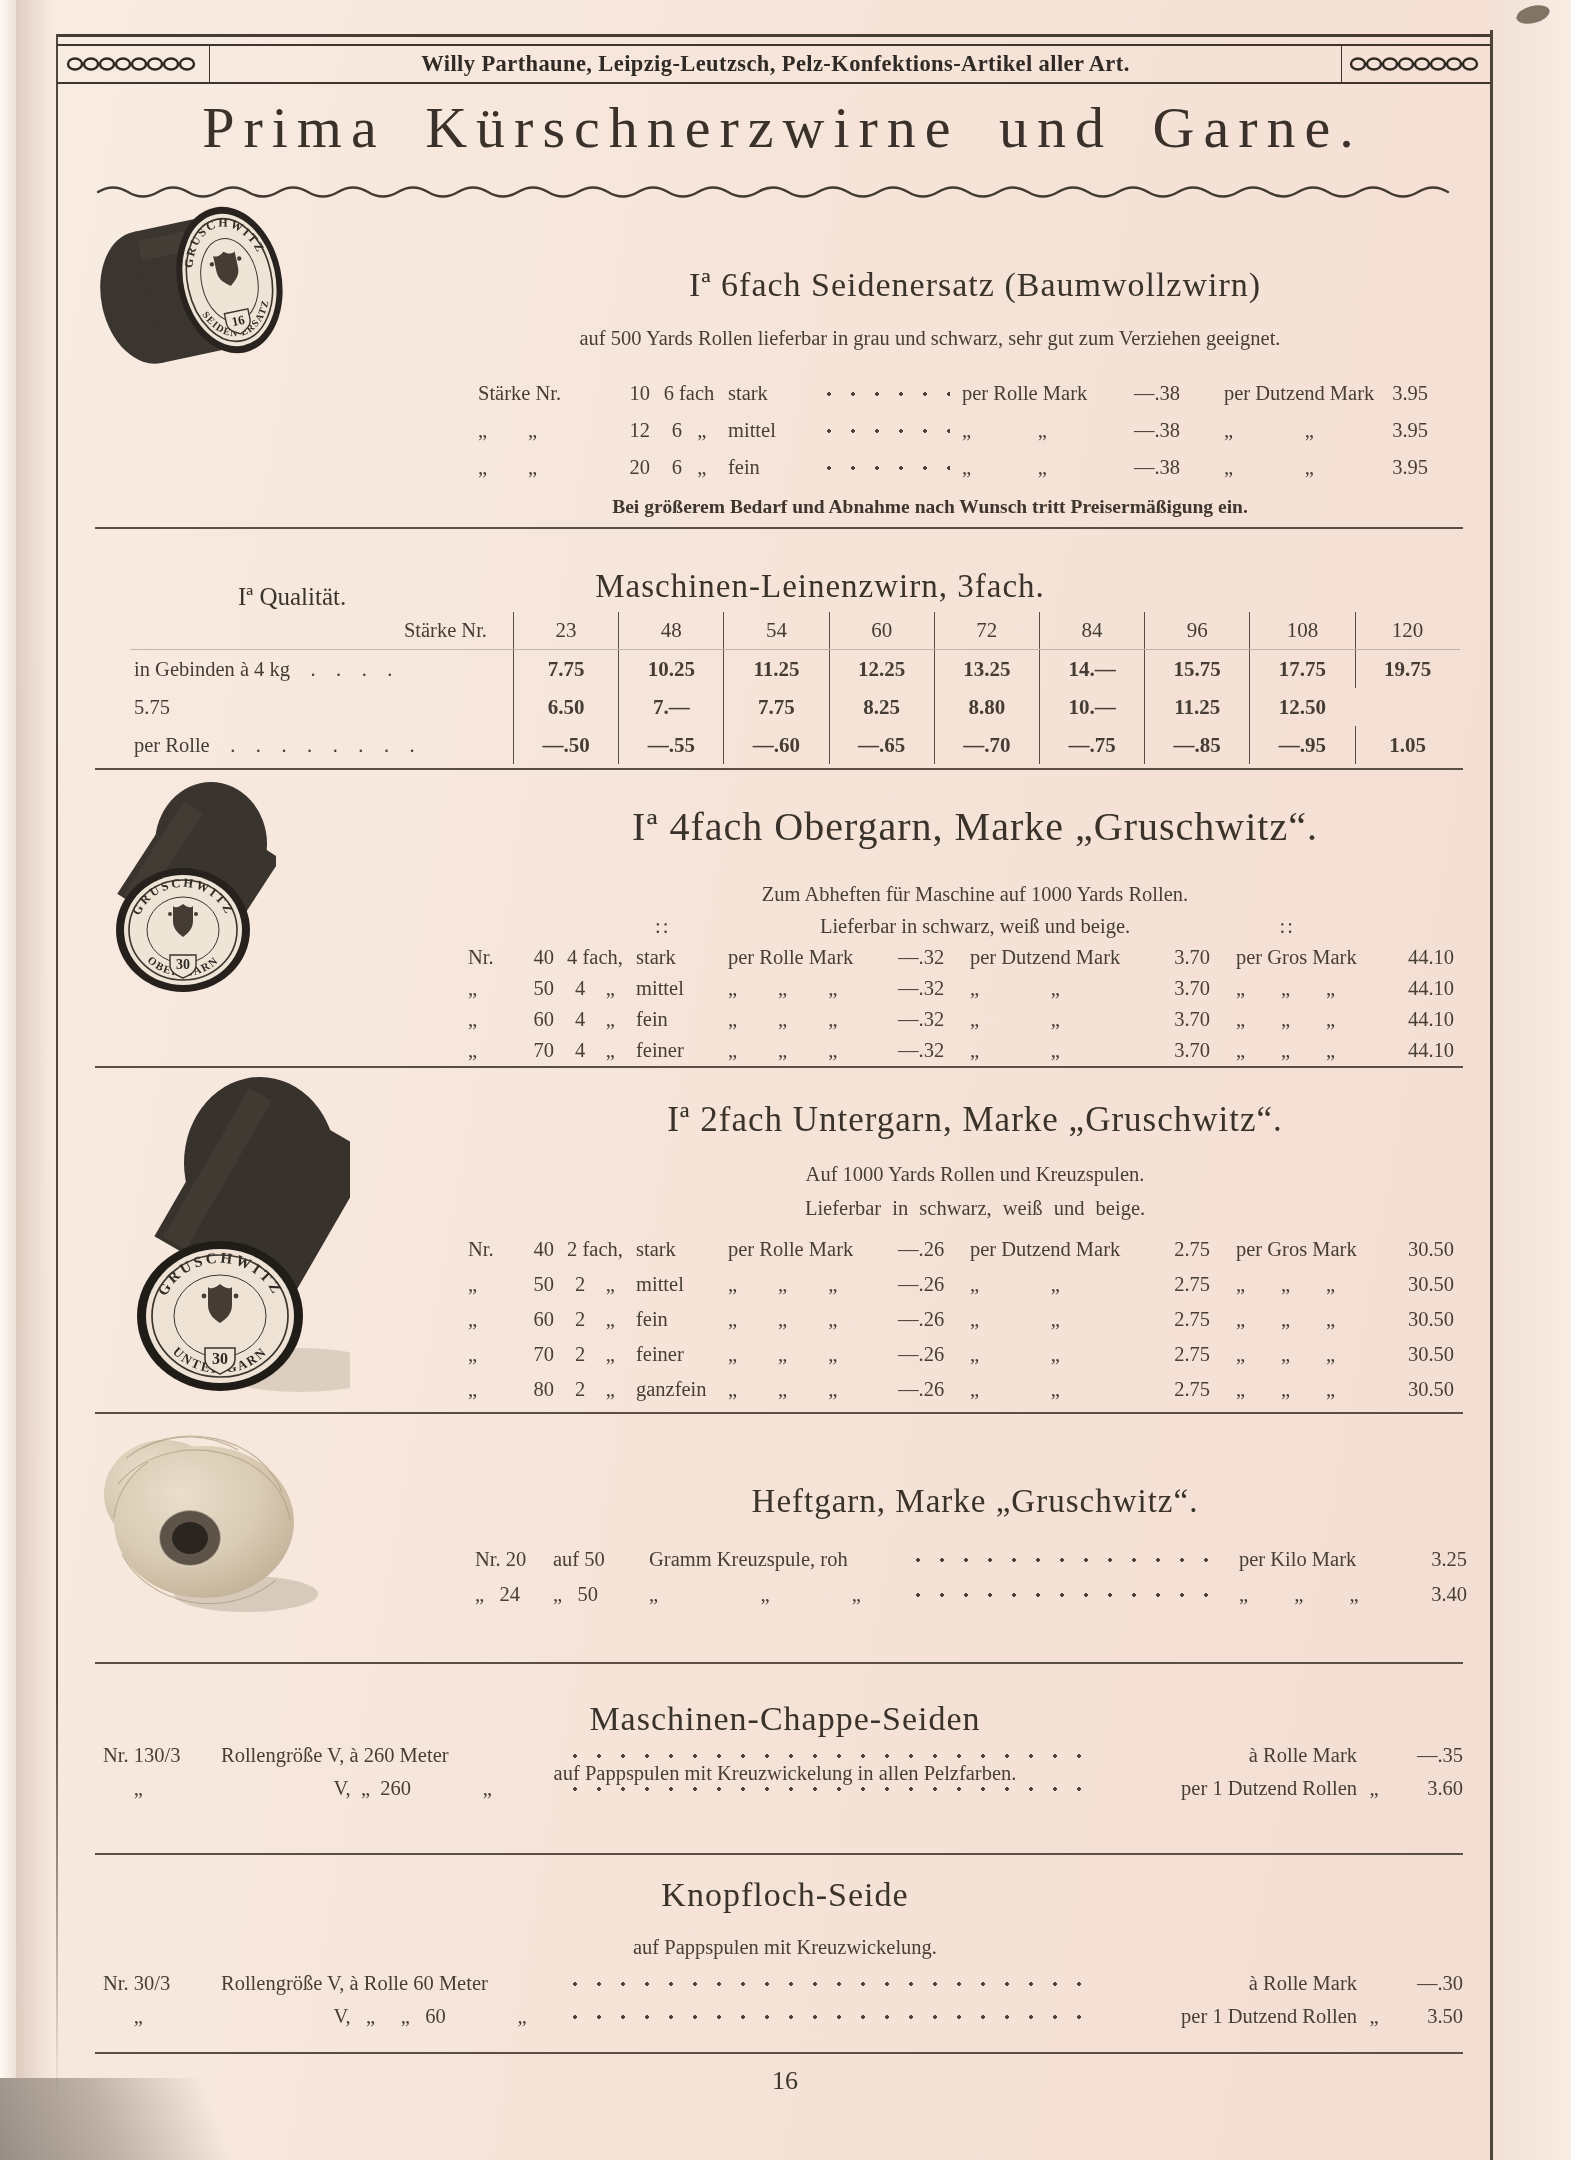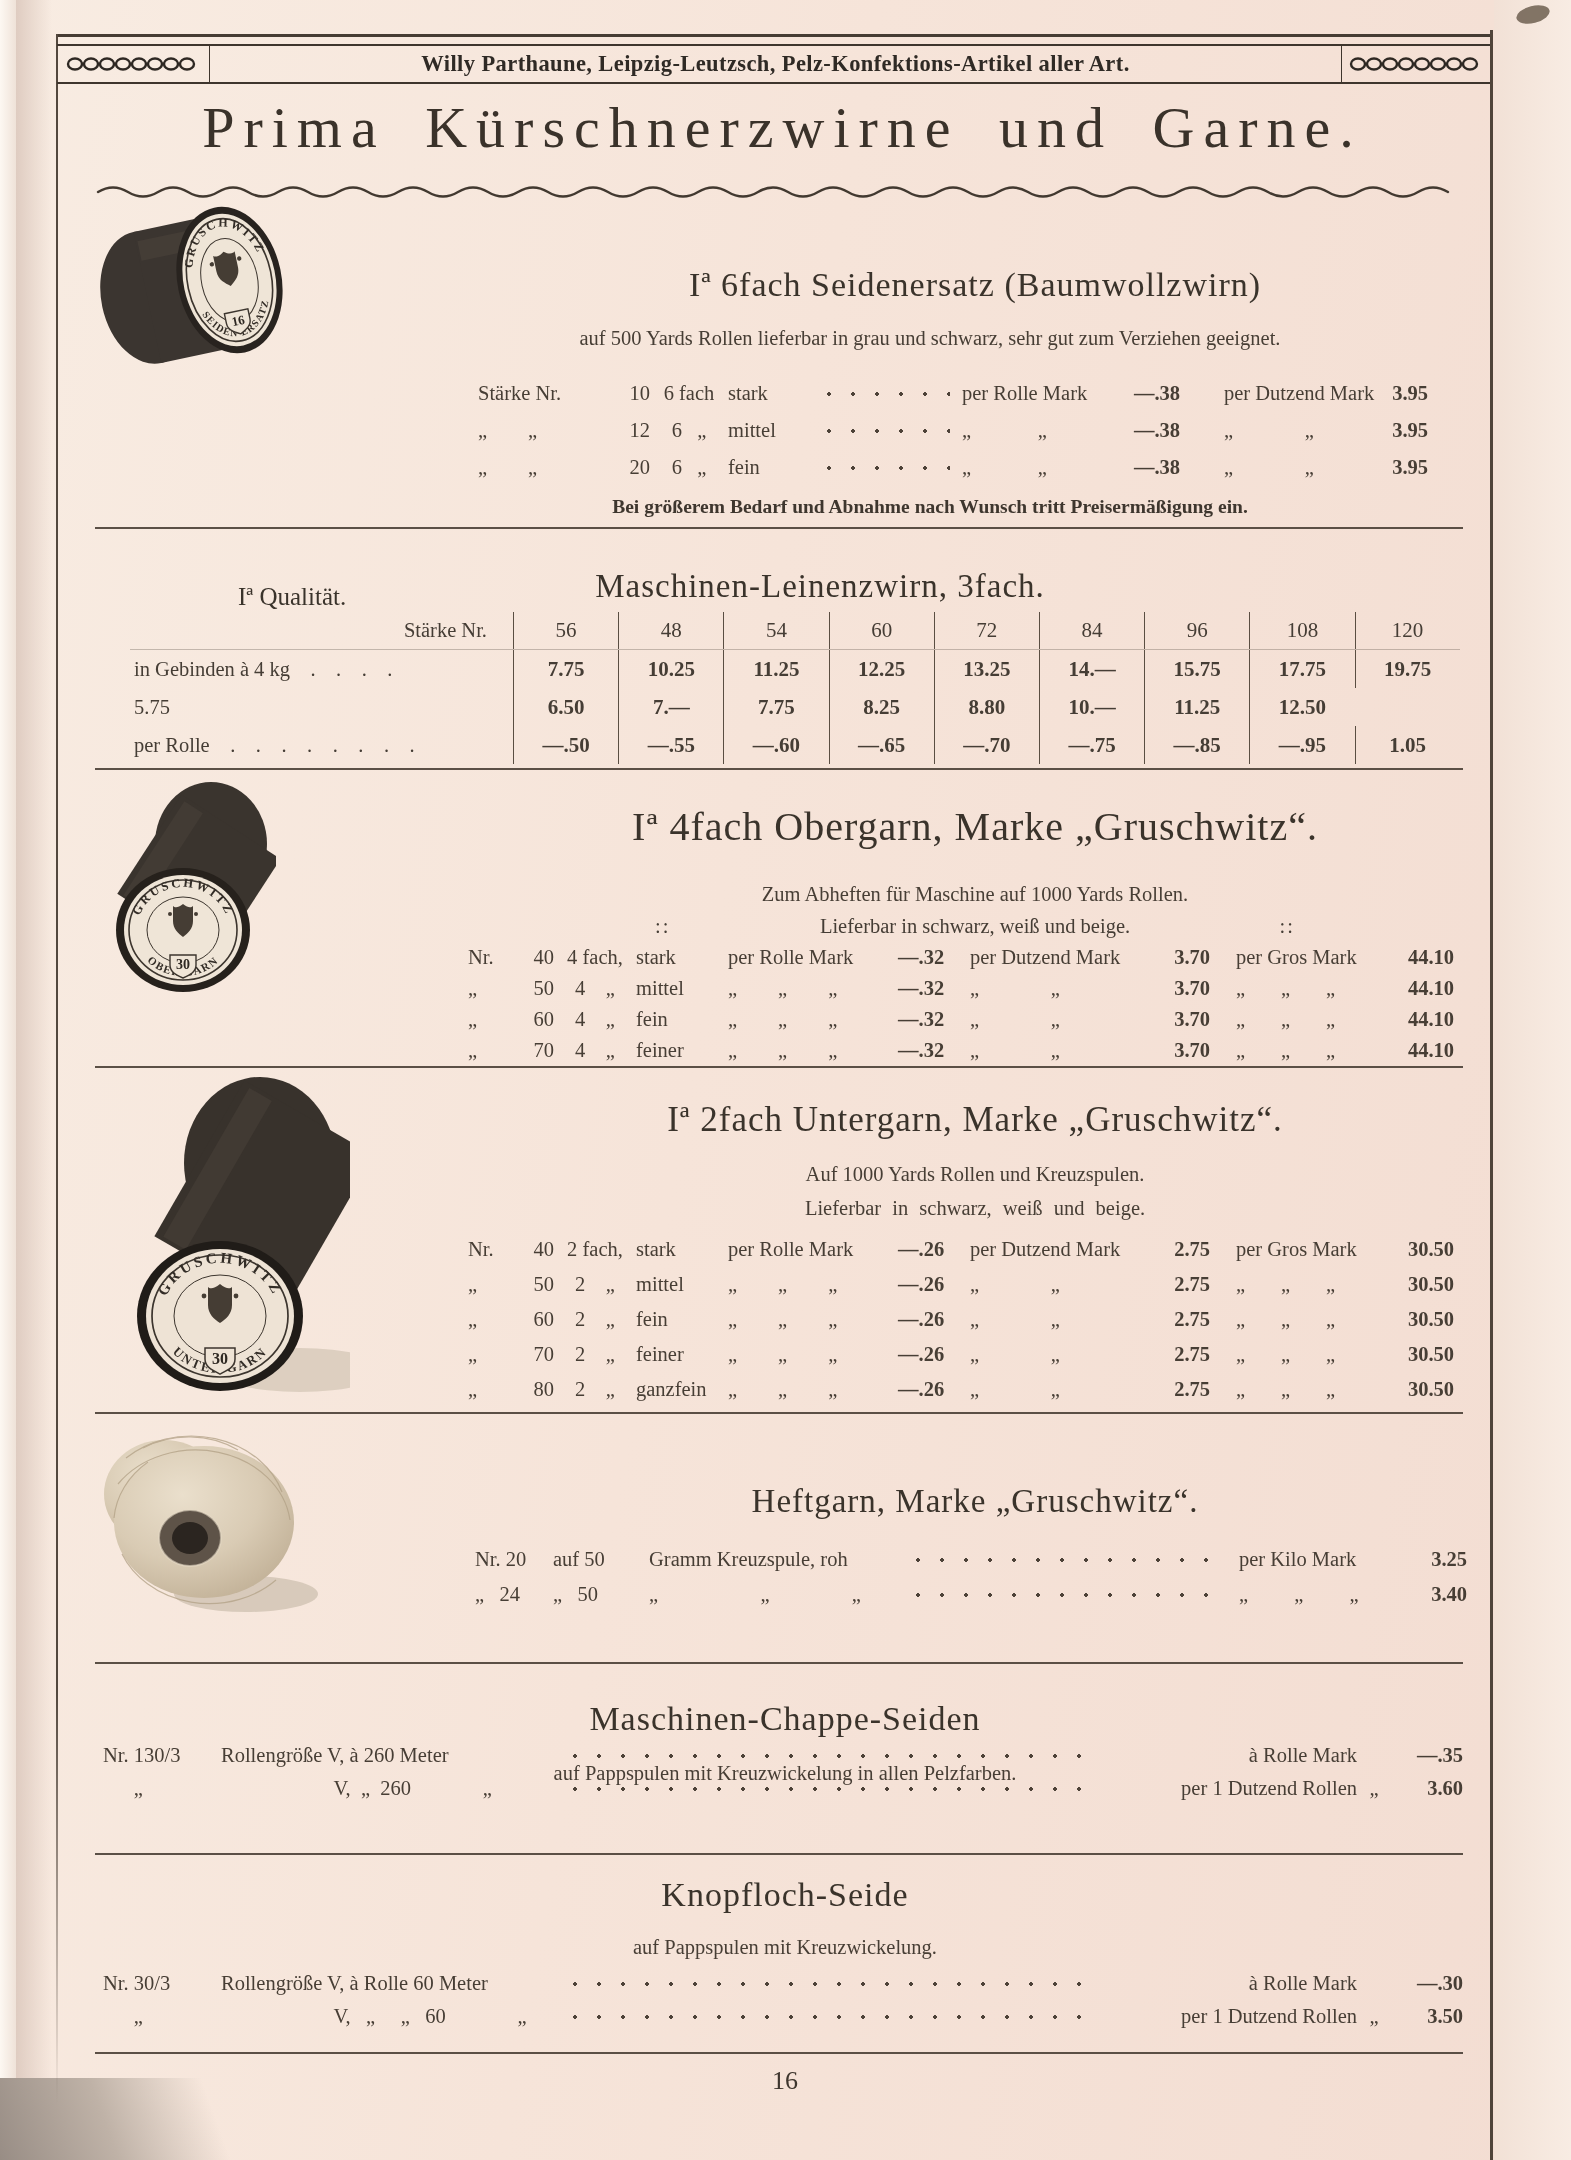--- a/index.html
+++ b/index.html
@@ -3,21 +3,21 @@
 <meta charset="utf-8">
 <style>
 *{margin:0;padding:0;box-sizing:border-box}
 html,body{background:#d9c8bd}
 body{font-family:"Liberation Serif","DejaVu Serif",serif;color:#453d35}
 #page{position:relative;width:1571px;height:2160px;margin:0 auto;overflow:hidden;
   background:linear-gradient(100deg,#f8ece2 0%,#f6e4d9 45%,#f3ddd2 100%)}
 .abs{position:absolute}
 .ctr{text-align:center}
 .pre{white-space:pre}
-.b{font-weight:bold}
+.b{font-weight:normal}
 .tr{text-align:right}
 .tc{text-align:center}
 .h{color:#3a332b;letter-spacing:1px}
 .sub{font-size:20.5px;color:#473e35}
 .rule{position:absolute;left:95px;width:1368px;height:2px;background:#4d4238;opacity:.92}
 .rows{position:absolute;display:flex;flex-direction:column}
 .prow{display:grid;align-items:baseline;font-size:20.5px;color:#473e35}
 .g1{grid-template-columns:128px 44px 78px 92px 1fr 162px 56px 44px 150px 54px;width:950px}
 .g2{grid-template-columns:40px 46px 82px 92px 170px 46px 26px 180px 60px 26px 150px 68px;width:986px}
 .g3{grid-template-columns:78px 96px 260px 1fr 158px 70px;width:992px}
@@ -176,21 +176,21 @@
   <div class="abs ctr" style="left:430px;top:496px;width:1000px;font-size:19.5px;font-weight:600;color:#3e362e">Bei größerem Bedarf und Abnahme nach Wunsch tritt Preisermäßigung ein.</div>
 
   <div class="rule" style="top:527px"></div>
 
   <div class="abs" style="left:238px;top:583px;font-size:25px;color:#3a332b">Iª Qualität.</div>
   <div class="abs ctr h" style="left:200px;top:568px;width:1240px;font-size:33px">Maschinen-Leinenzwirn, 3fach.</div>
 
   <div class="ltab">
     <div class="trow thd">
       <span>Stärke Nr.</span>
-      <span>56</span>
+      <span>23</span>
         <span>48</span>
         <span>54</span>
         <span>60</span>
         <span>72</span>
         <span>84</span>
         <span>96</span>
         <span>108</span>
         <span>120</span>
     </div>
     <div class="trow tv">

